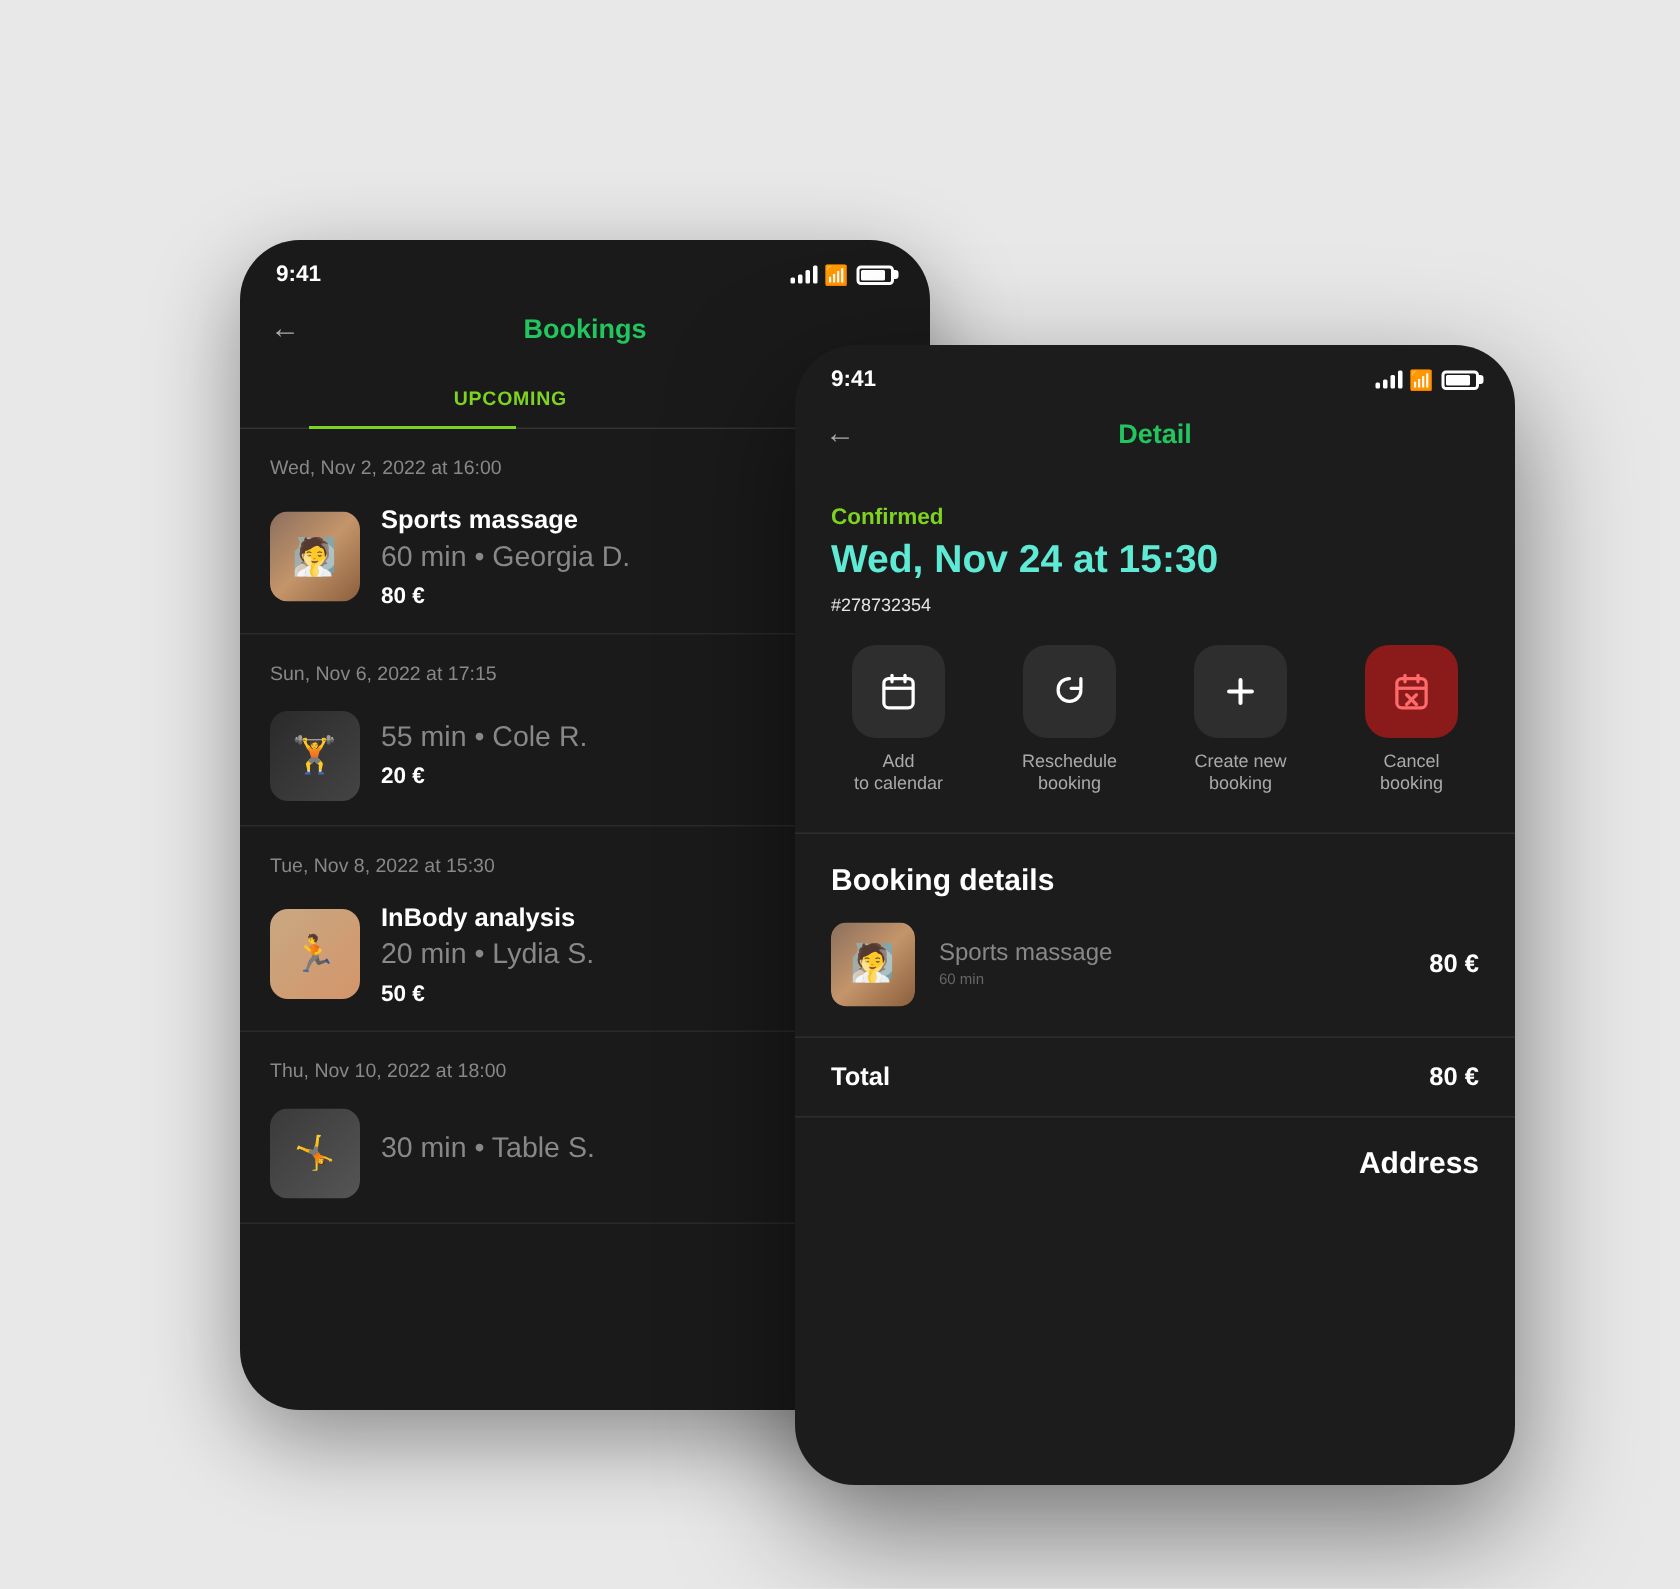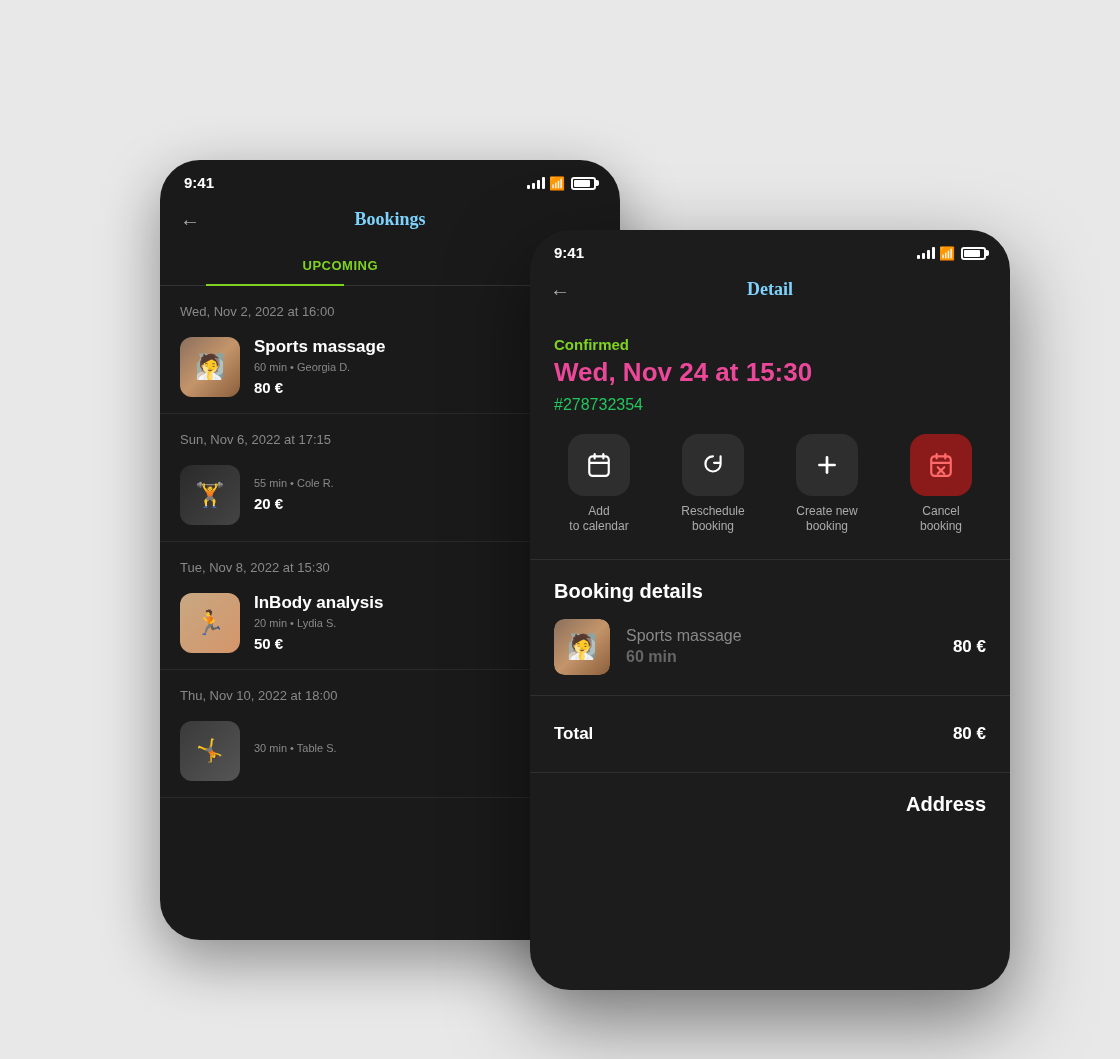--- a/index.html
+++ b/index.html
@@ -125,24 +125,23 @@
 
     .back-btn {
       position: absolute;
       left: 20px;
       color: #aaa;
       font-size: 20px;
       cursor: pointer;
     }
 
     .screen-title {
-      color: #7dd3fc;
+      color: #22c55e;
       font-size: 18px;
       font-weight: 700;
-      font-family: Liberation Serif, serif;
     }
 
     
     .tabs {
       display: flex;
       border-bottom: 1px solid #333;
     }
 
     .tab {
       flex: 1;
@@ -240,21 +239,21 @@
 
     .booking-name {
       color: white;
       font-size: 17px;
       font-weight: 600;
       margin-bottom: 4px;
     }
 
     .booking-meta {
       color: #888;
-      font-size: 11px;
+      font-size: 19px;
       margin-bottom: 6px;
     }
 
     .booking-price {
       color: white;
       font-size: 15px;
       font-weight: 700;
     }
 
     
@@ -267,29 +266,29 @@
     }
 
     .confirmed-badge {
       color: #7ed321;
       font-size: 15px;
       font-weight: 600;
       padding: 20px 24px 4px;
     }
 
     .detail-date {
-      color: #ec4899;
+      color: #5eead4;
       font-size: 26px;
       font-weight: 700;
       padding: 0 24px 8px;
     }
 
     .booking-id {
-      color: #22c55e;
-      font-size: 16px;
+      color: #e5e5e5;
+      font-size: 12px;
       padding: 0 24px 20px;
     }
 
     
     .actions-row {
       display: flex;
       gap: 24px;
       padding: 0 24px 24px;
     }
 
@@ -363,35 +362,34 @@
 
     .detail-service-name {
       color: #888;
       font-size: 16px;
       font-weight: 500;
       margin-bottom: 3px;
     }
 
     .detail-duration {
       color: #666;
-      font-size: 16px;
-      font-weight: bold;
+      font-size: 10px;
     }
 
     .detail-price {
       color: white;
       font-size: 17px;
       font-weight: 700;
     }
 
     .total-row {
       display: flex;
       justify-content: space-between;
       align-items: center;
-      padding: 28px 24px;
+      padding: 16px 24px;
       border-top: 1px solid #2e2e2e;
       border-bottom: 1px solid #2e2e2e;
     }
 
     .total-label {
       color: white;
       font-size: 17px;
       font-weight: 700;
     }
 

